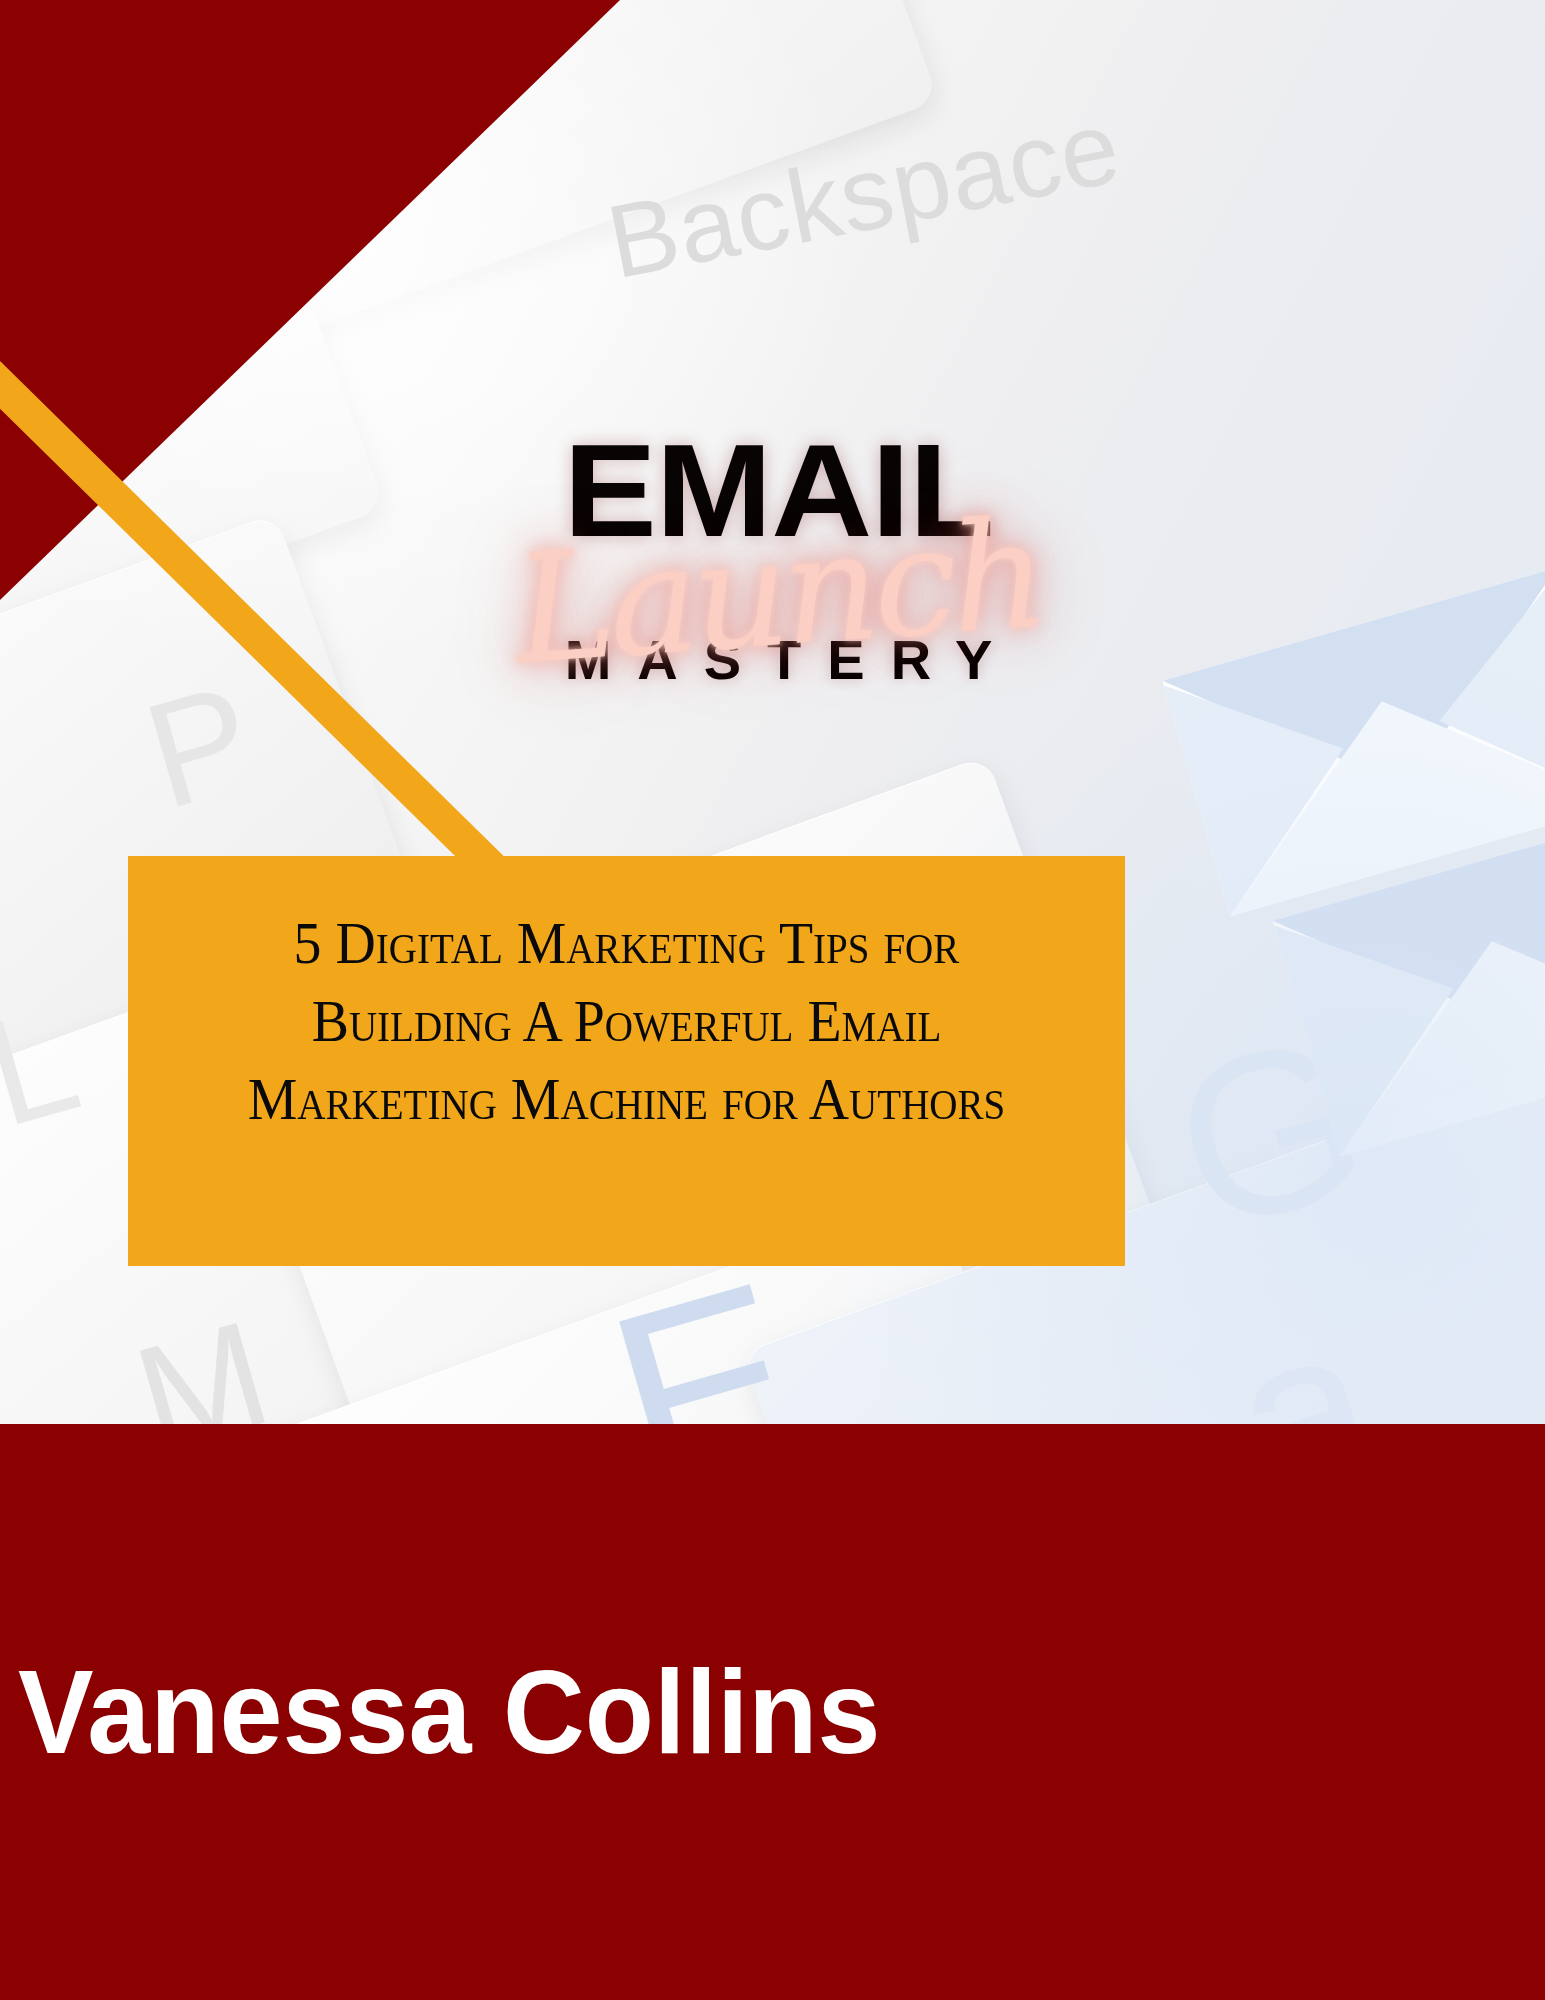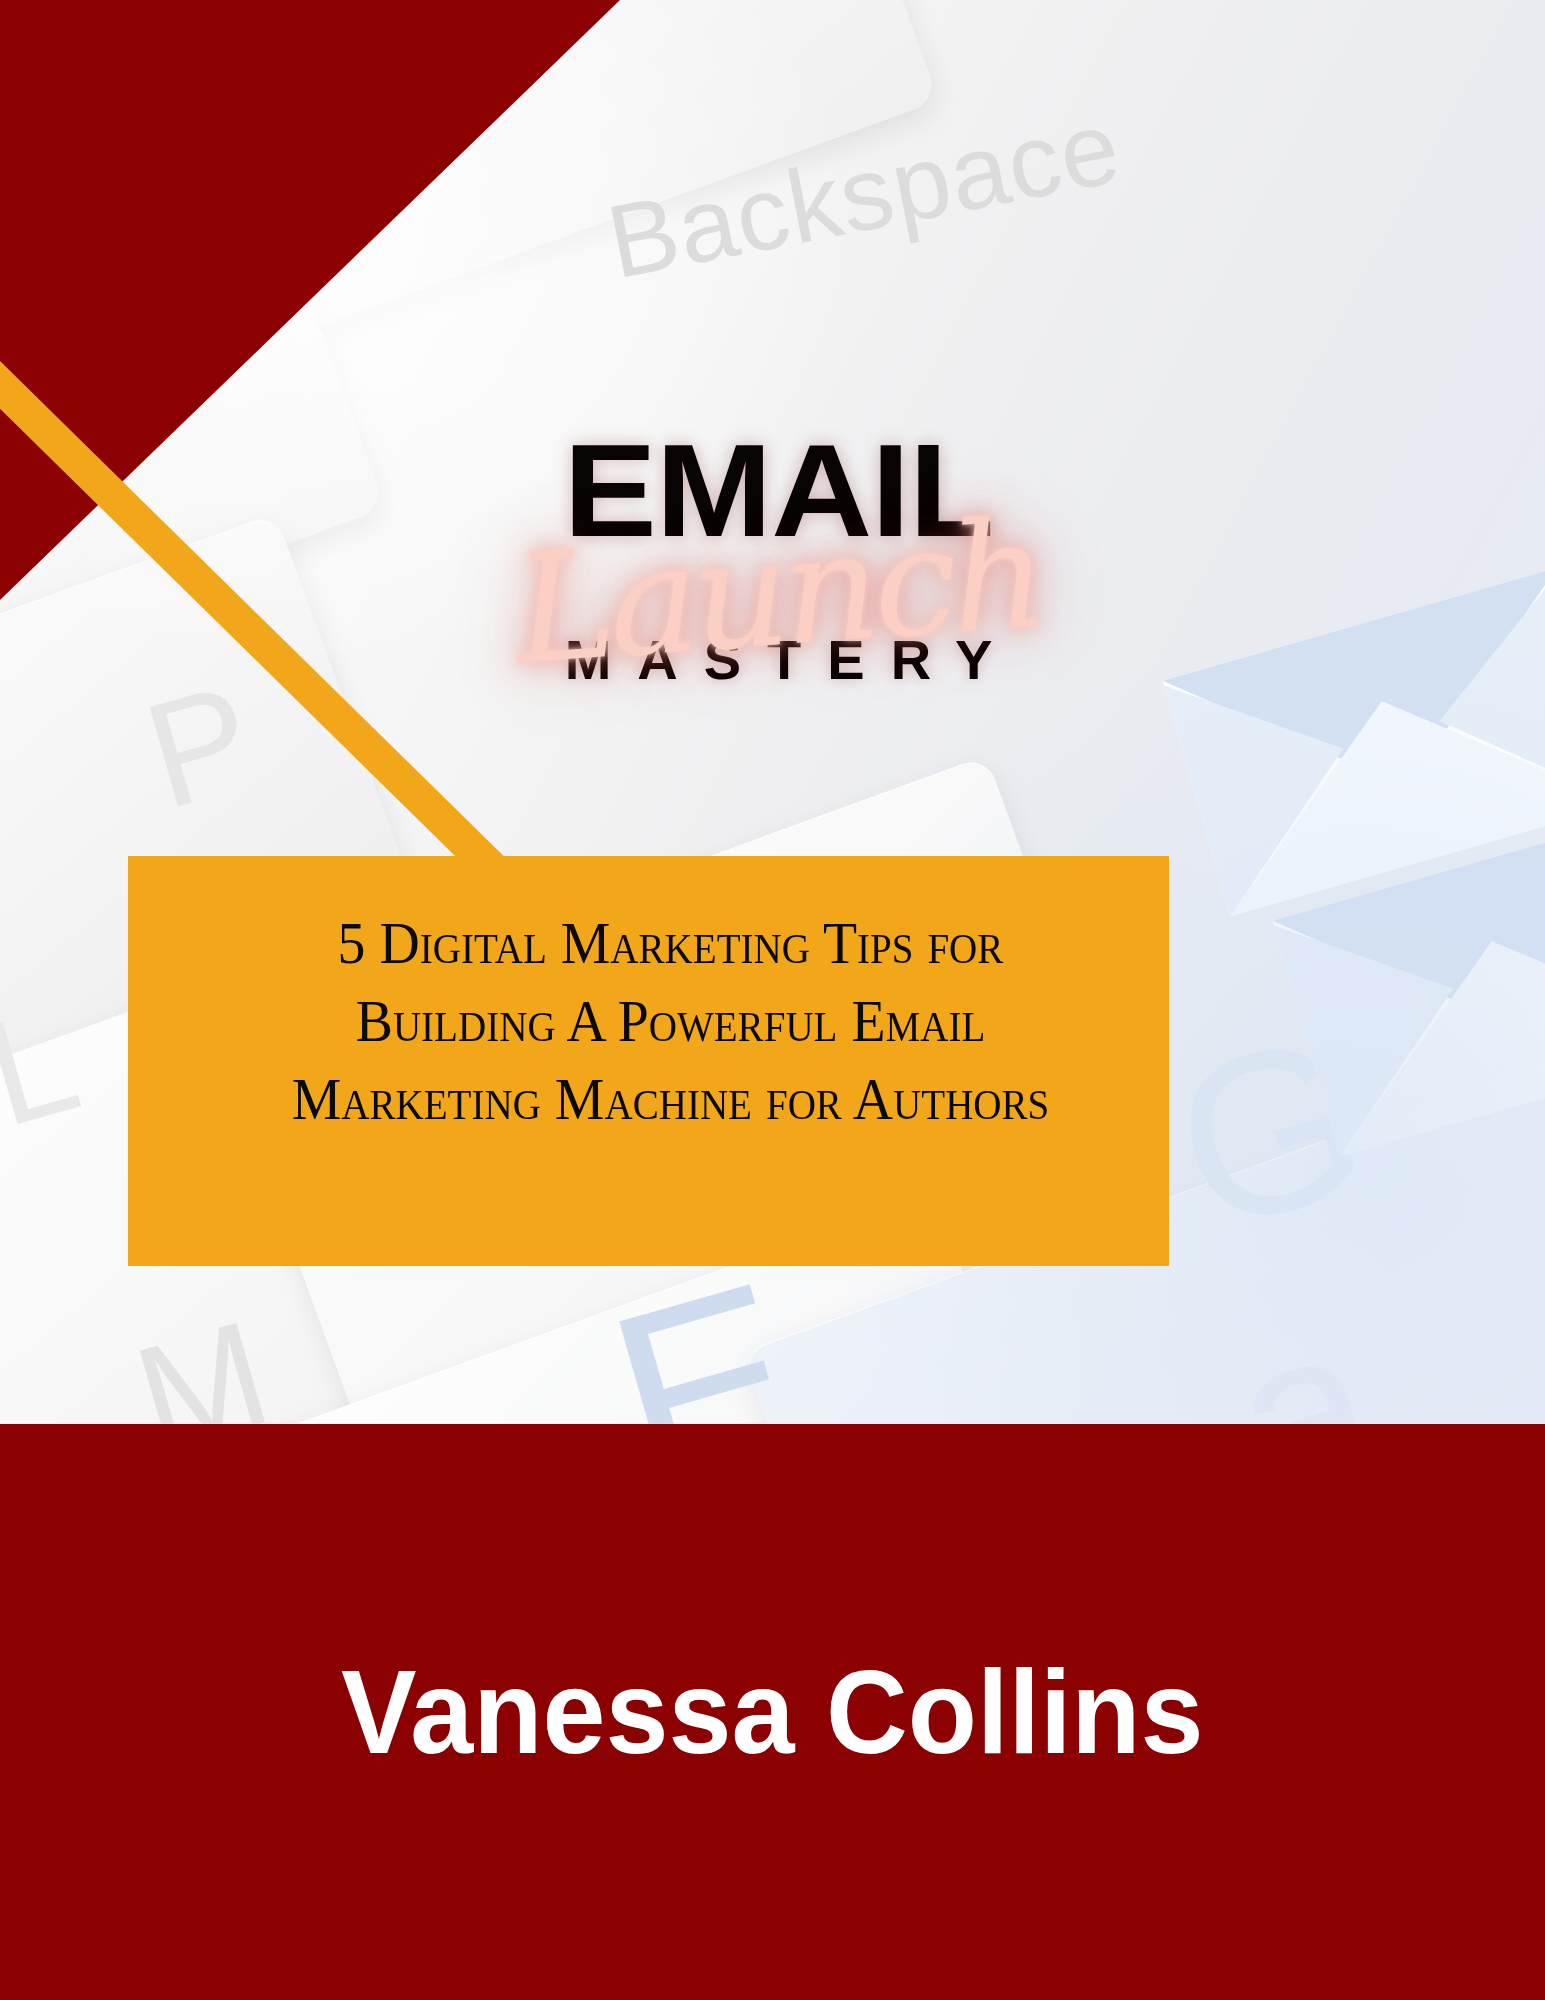--- a/index.html
+++ b/index.html
@@ -174,21 +174,20 @@
   .subtitle-box {
     position: absolute;
     left: 128px;
     top: 856px;
     width: 997px;
     height: 410px;
     background: #F2A71B;
     display: flex;
     align-items: flex-start;
     justify-content: center;
-    padding-left: 44px;
   }
   .subtitle-text {
     margin: 0;
     padding: 48px 44px 0 44px;
     width: 100%;
     box-sizing: border-box;
     text-align: center;
     font-family: "Liberation Serif", serif;
     font-variant: small-caps;
     font-weight: 400;
@@ -200,21 +199,21 @@
 
   
   .author-bar {
     position: absolute;
     left: 0; right: 0;
     top: 1424px;
     height: 576px;
     background: #8B0000;
     display: flex;
     align-items: center;
-    justify-content: center;
+    justify-content: flex-start;
   }
   .author-name {
     margin: 0;
     font-family: "Liberation Sans", sans-serif;
     font-weight: 700;
     font-size: 118px;
     letter-spacing: 0px;
     color: #ffffff;
     transform: scaleX(0.96);
     white-space: nowrap;

